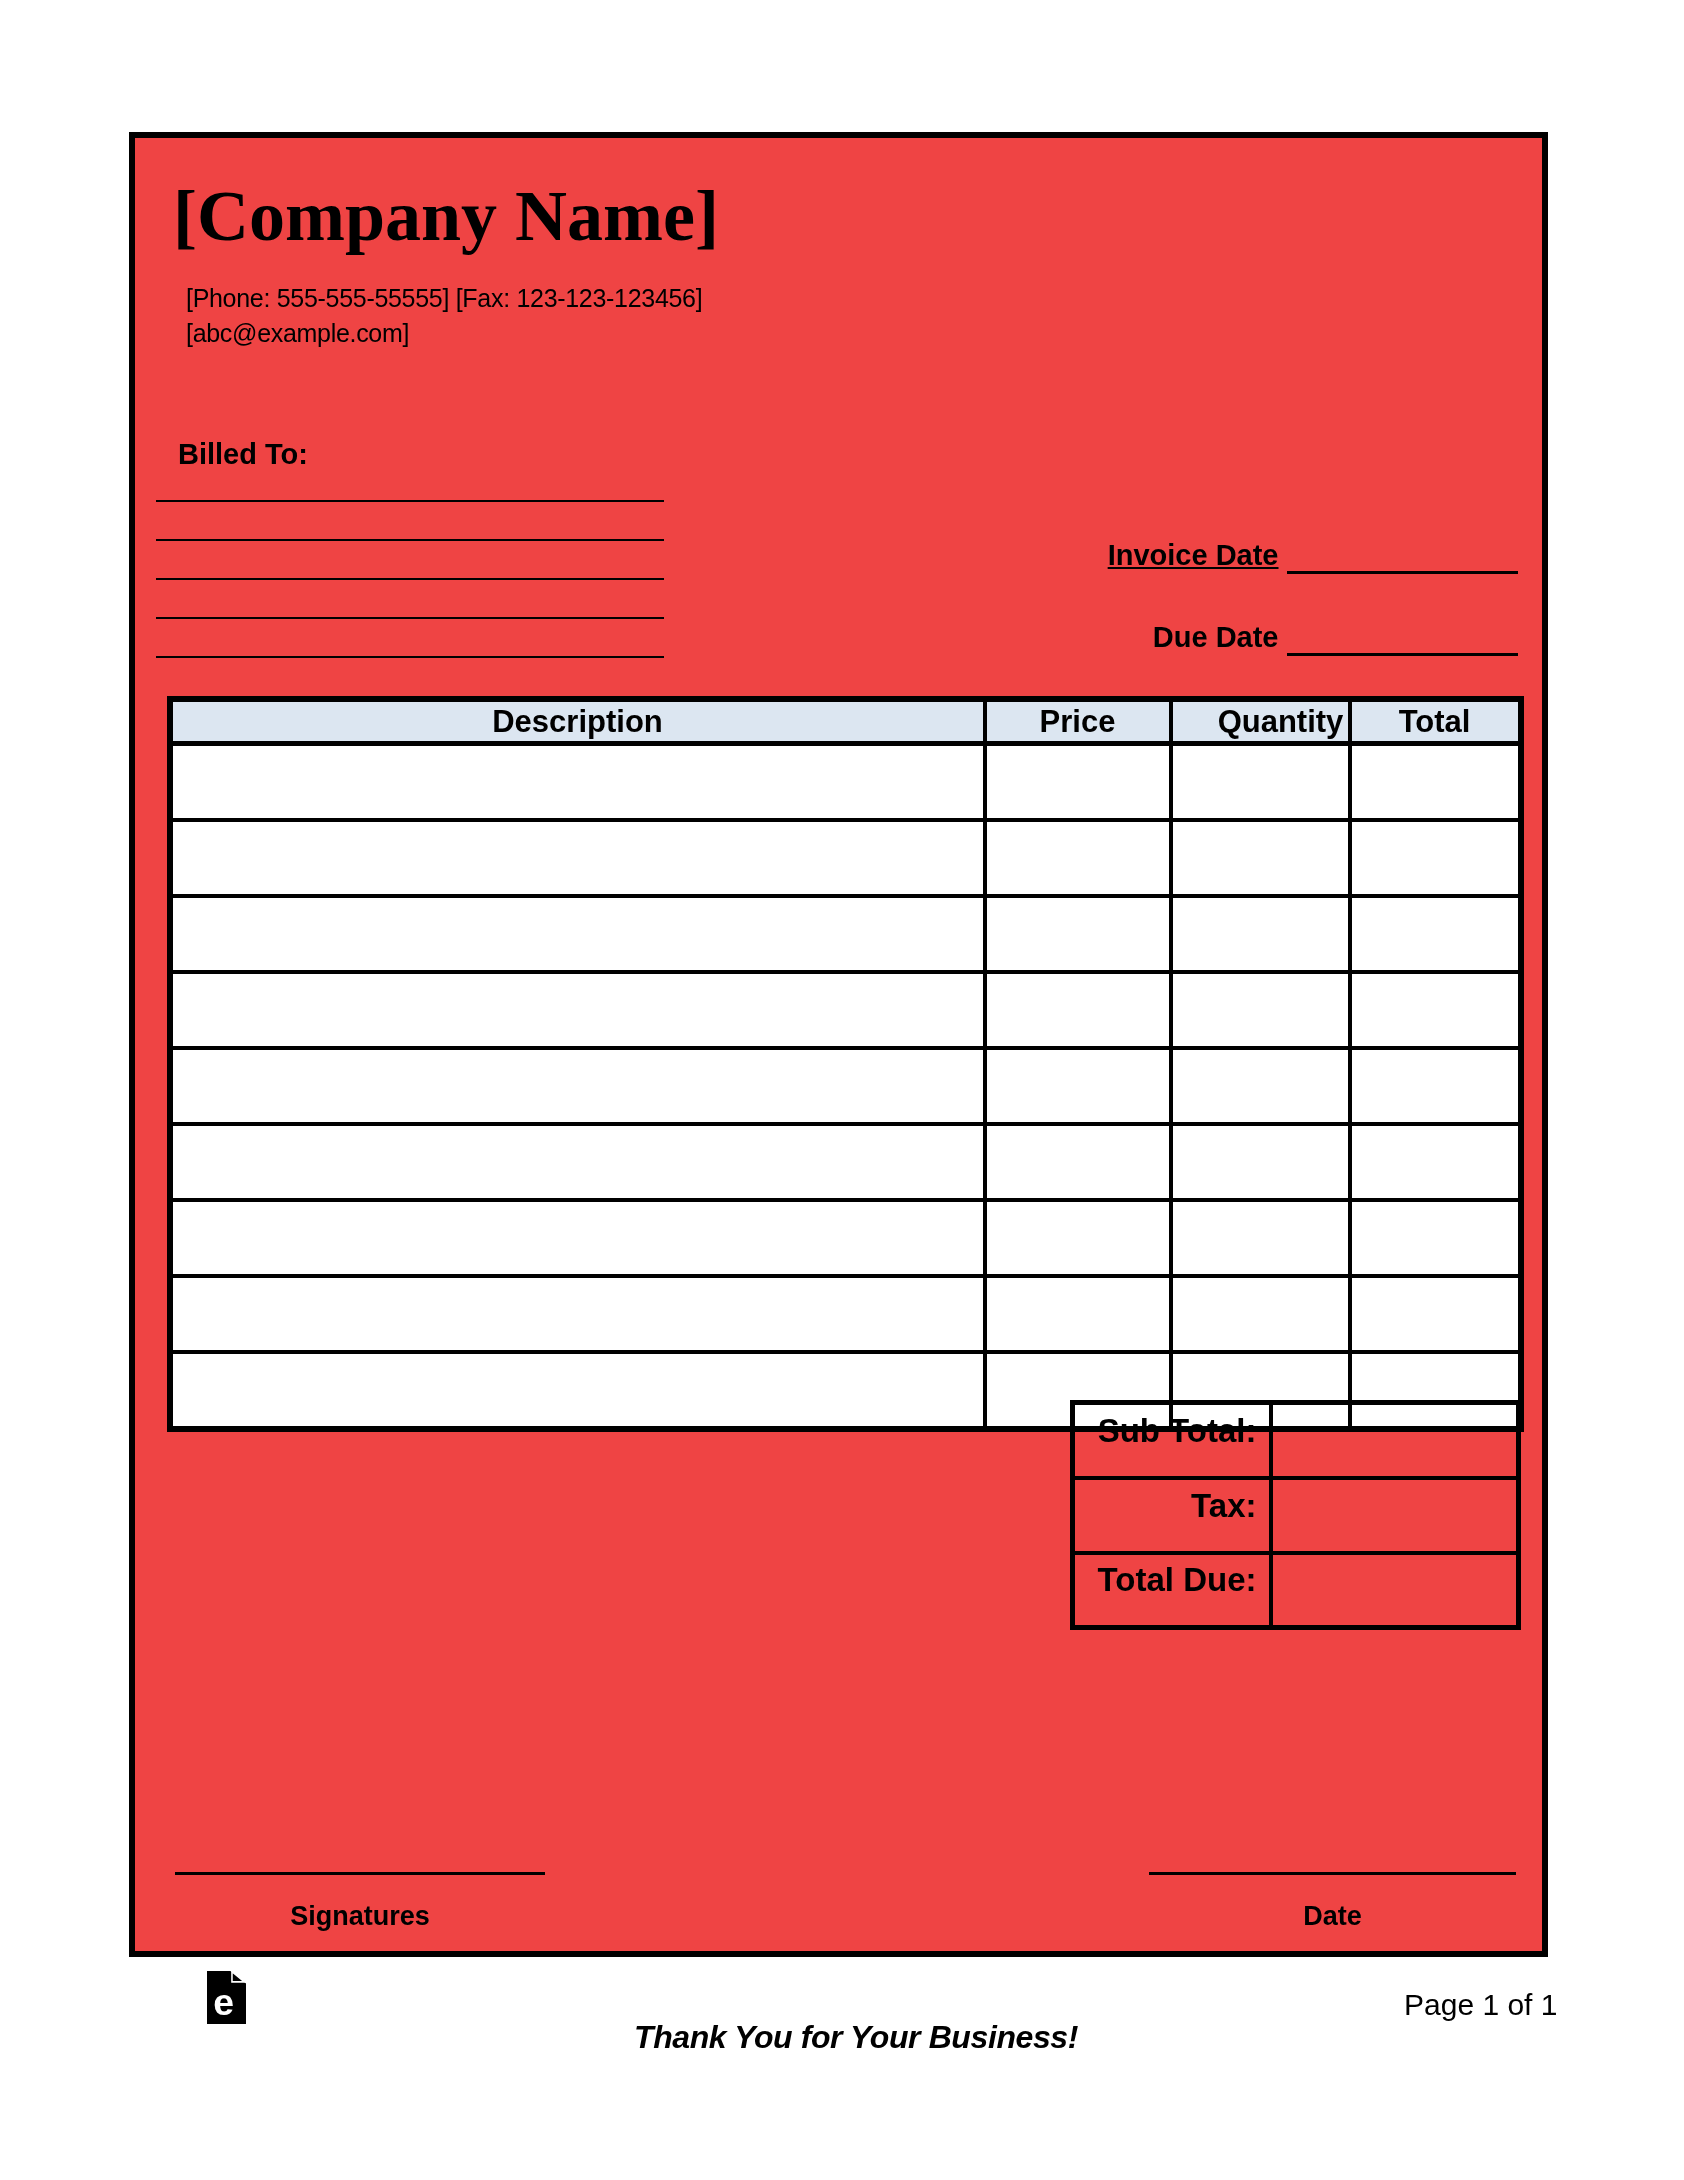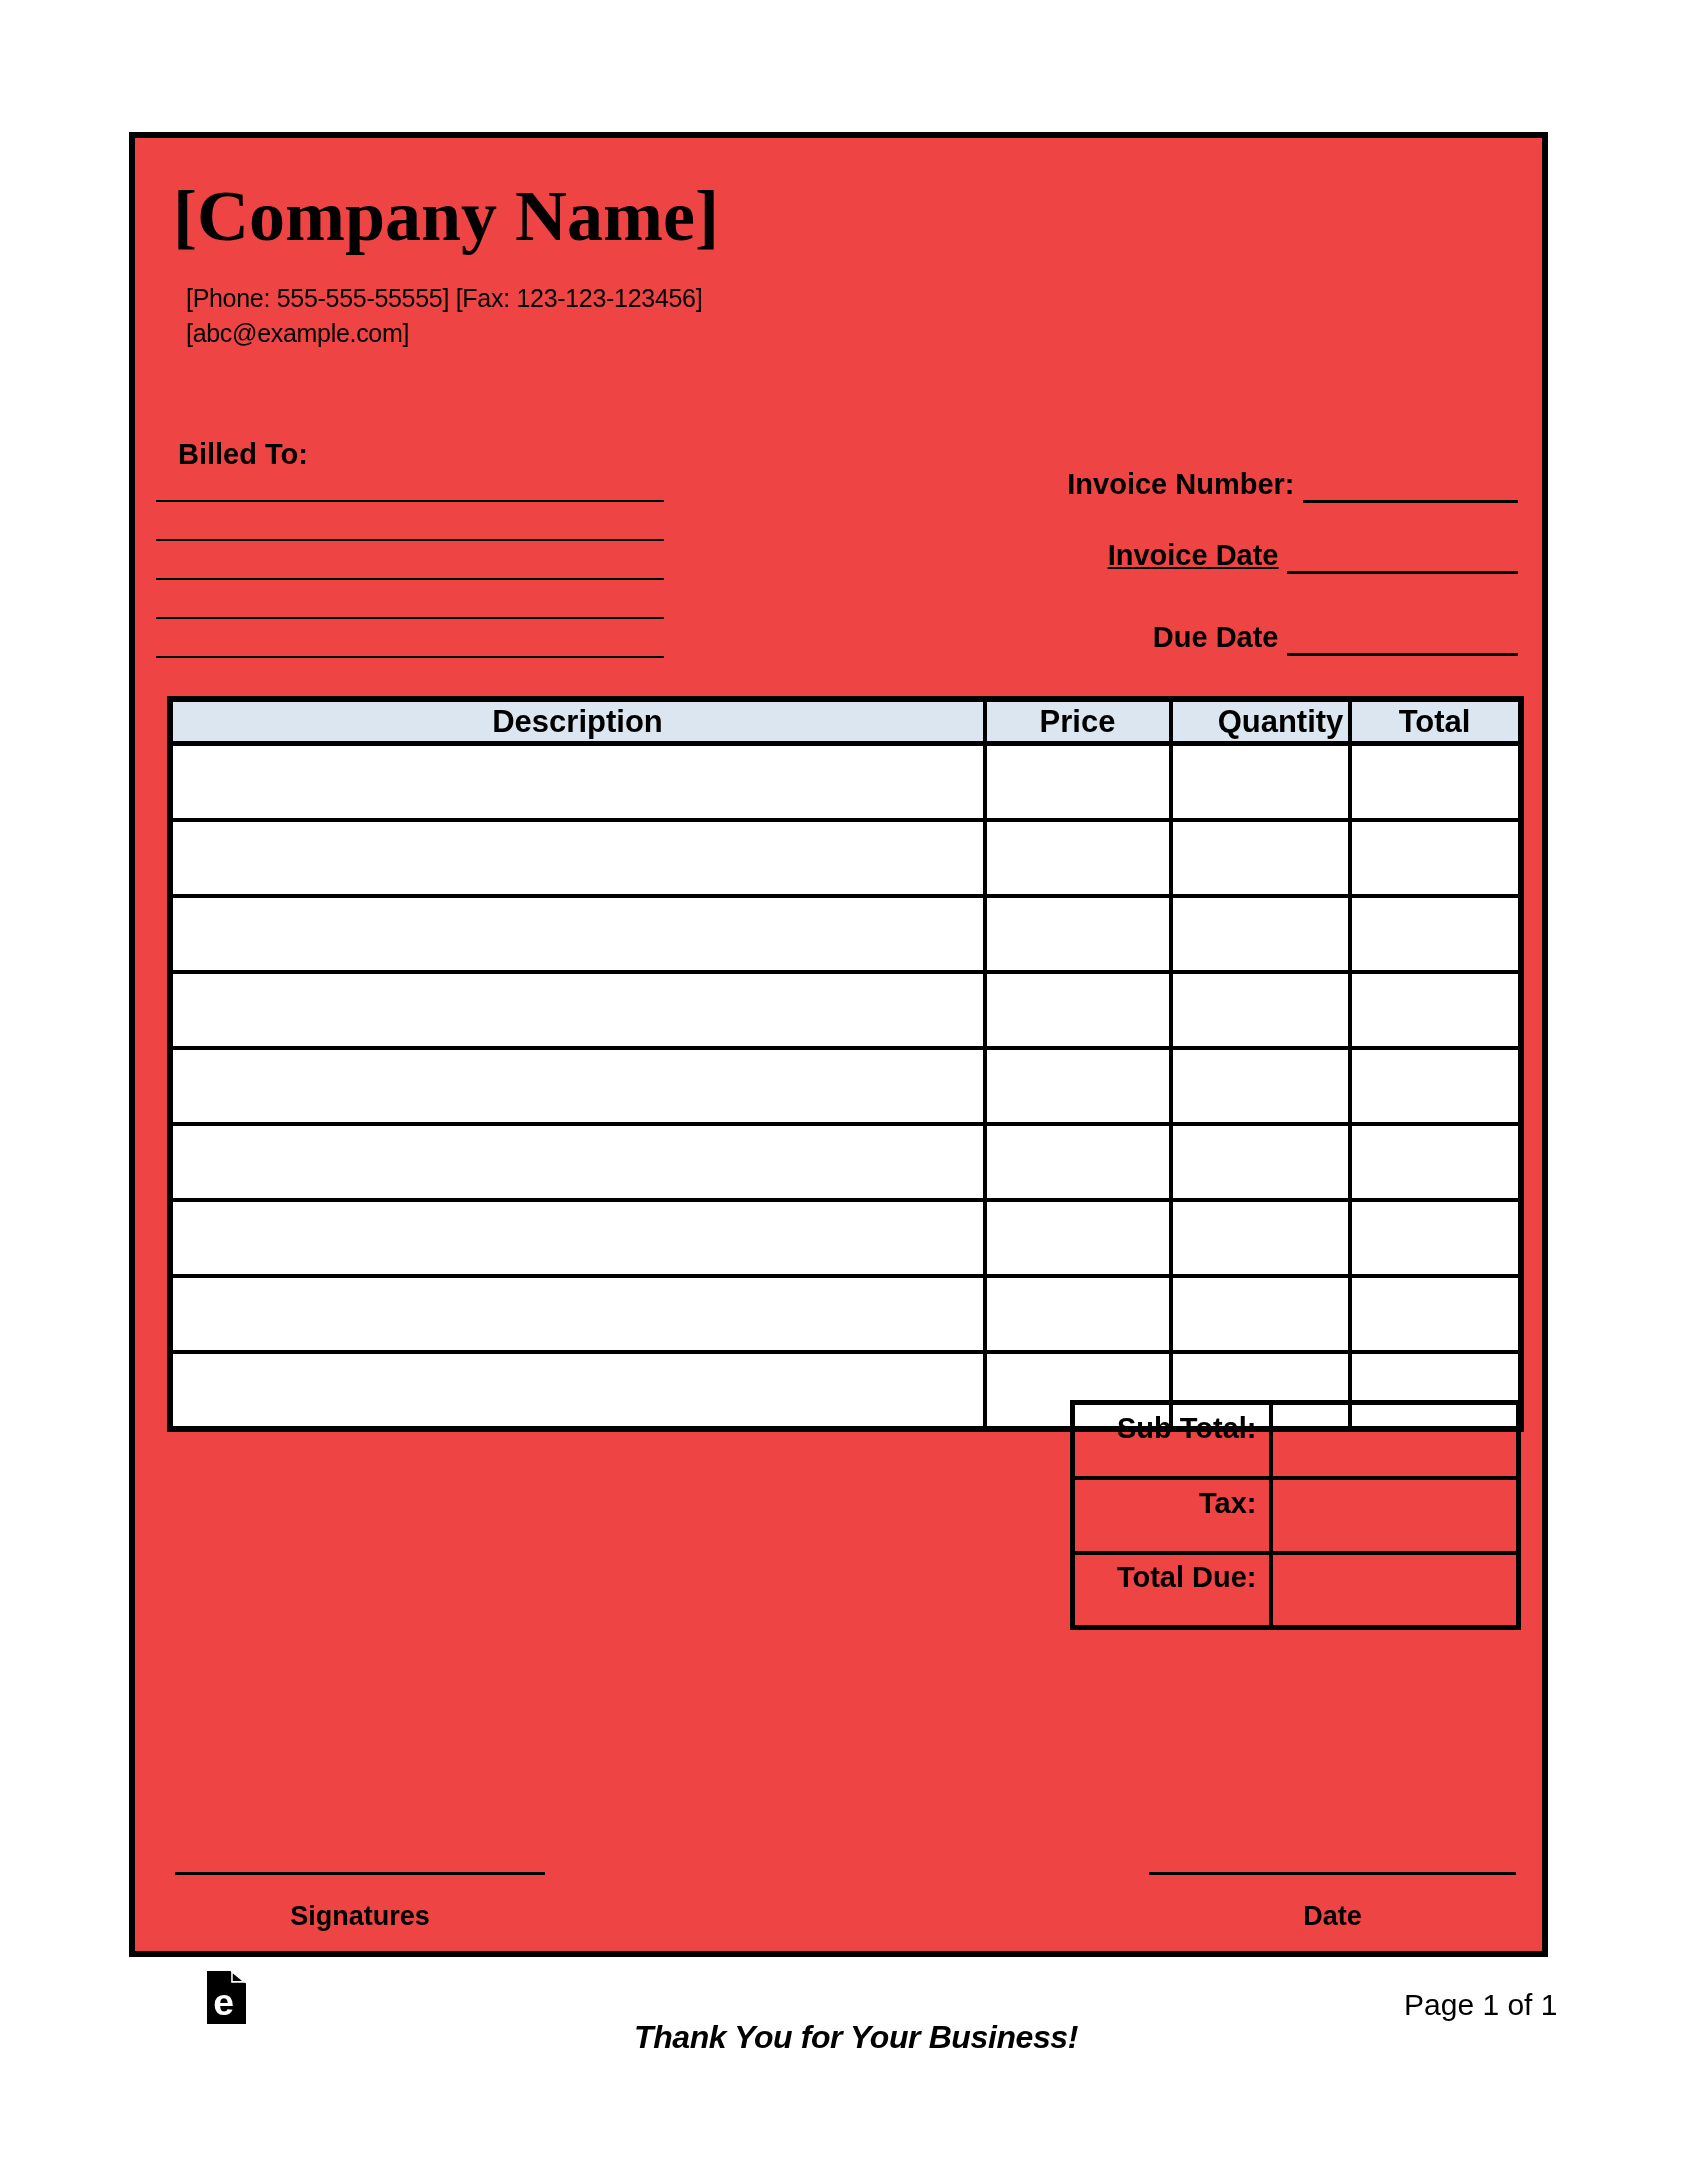--- a/index.html
+++ b/index.html
@@ -60,21 +60,21 @@
   .items-table td { border:4.3px solid #000; height:70px; background:#fff; }
 
   
   .summary-table {
     position:absolute; left:935px; top:1262px; width:445px;
     border-collapse:collapse; table-layout:fixed; border:5.1px solid #000;
   }
   .summary-table td { border:4.3px solid #000; height:64px; }
   .sum-label {
     text-align:right; vertical-align:top; padding:6.8px 12px 0 0;
-    font-size:29px; font-weight:bold;
+    font-size:33px; font-weight:bold;
   }
 
   
   .sig-line, .date-line { position:absolute; height:0; border-top:3.4px solid #000; }
   .sig-line  { left:40px;   top:1734px; width:370px; }
   .date-line { left:1014px; top:1734px; width:367px; }
   .sig-label, .date-label {
     position:absolute; top:1746px; text-align:center;
     font-size:27px; font-weight:bold;margin-top:17px;
   }
@@ -107,24 +107,20 @@
 
     <div class="billed-to-label">Billed To:</div>
     <div class="billed-lines">
         <div class="blank-line"></div>
         <div class="blank-line"></div>
         <div class="blank-line"></div>
         <div class="blank-line"></div>
         <div class="blank-line"></div>
       </div>
 
-    <div class="meta-row r1">
-      <span class="meta-label">Invoice Number:</span>
-      <span class="meta-line"></span>
-    </div>
     <div class="meta-row r2">
       <span class="meta-label">Invoice Date</span>
       <span class="meta-line"></span>
     </div>
     <div class="meta-row r3">
       <span class="meta-label">Due Date</span>
       <span class="meta-line"></span>
     </div>
 
     <table class="items-table">

